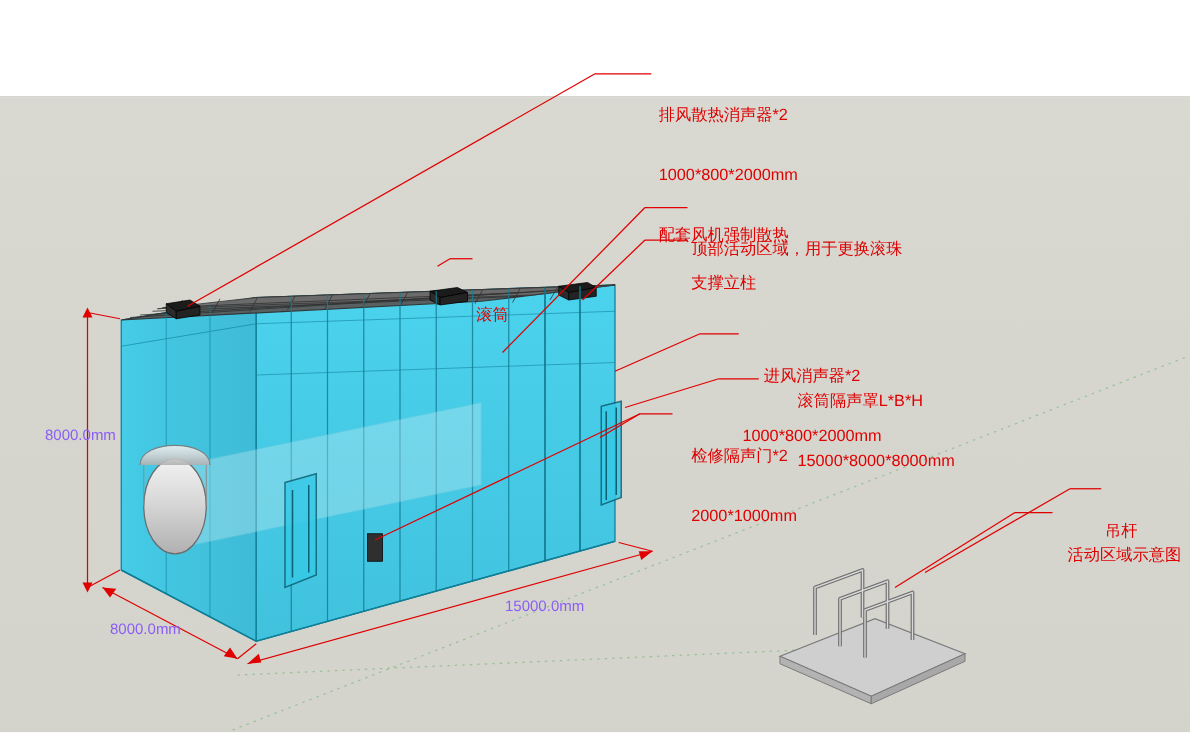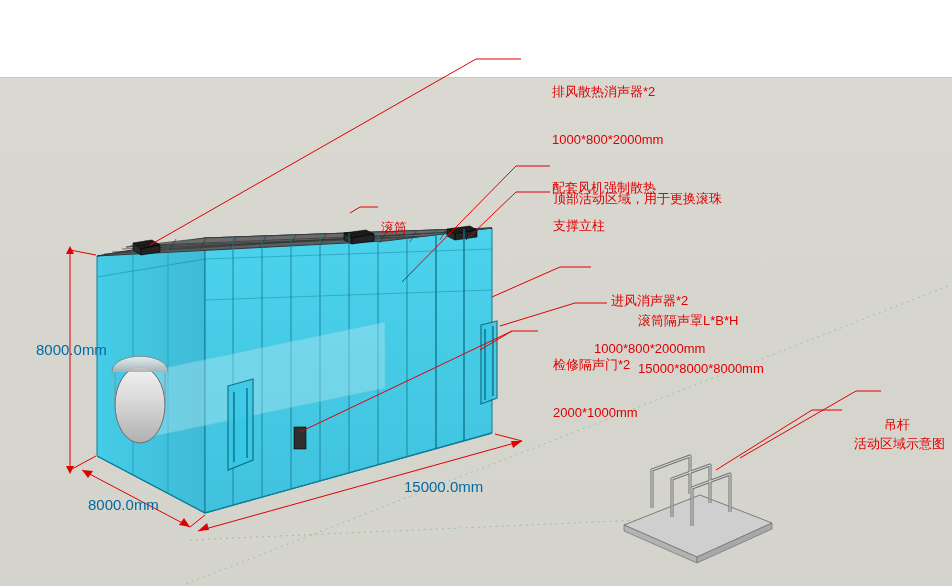--- a/index.html
+++ b/index.html
@@ -11,21 +11,21 @@
   #stage{position:relative;width:952px;height:586px;overflow:hidden;background:#ffffff;}
 
   
   .sky{position:absolute;left:0;top:0;width:952px;height:78px;background:#ffffff;}
   .ground{position:absolute;left:0;top:78px;width:952px;height:508px;
           background:linear-gradient(#d9d9d2,#d6d6cf 40%,#d4d4cd);}
   .horizon{position:absolute;left:0;top:77px;width:952px;height:1px;background:#c9c9c2;}
 
   
   .ann{position:absolute;color:#e00000;font-size:13px;line-height:16px;white-space:pre;}
-  .dimtxt{position:absolute;color:#0369a1;font-size:15px;white-space:nowrap;}
+  .dimtxt{position:absolute;color:#8b5cf6;font-size:12px;white-space:nowrap;}
 
   svg.layer{position:absolute;left:0;top:0;width:952px;height:586px;}
   .nohit{pointer-events:none;}
 </style>
 </head>
 <body>
 
 <div id="stage">
 
   <div class="sky"></div>
@@ -210,35 +210,35 @@
       <line x1="512" y1="331" x2="300" y2="432"></line>
 
       <line x1="881" y1="391" x2="856" y2="391"></line>
       <line x1="856" y1="391" x2="740" y2="458"></line>
 
       <line x1="842" y1="410" x2="812" y2="410"></line>
       <line x1="812" y1="410" x2="716" y2="470"></line>
     </g>
   </svg>
 
-  <div class="ann" style="left:552px;top:52px;">
+  <div class="ann" style="left:527px;top:52px;">
     <div>排风散热消声器*2</div>
     <div class="small">1000*800*2000mm</div>
     <div>配套风机强制散热</div>
   </div>
 
   <div class="ann" style="left:553px;top:159px;">
     <div>顶部活动区域，用于更换滚珠</div>
   </div>
 
   <div class="ann" style="left:553px;top:186px;">
     <div>支撑立柱</div>
   </div>
 
-  <div class="ann" style="left:381px;top:188px;">
+  <div class="ann" style="left:381px;top:212px;">
     <div>滚筒</div>
   </div>
 
   <div class="ann" style="left:594px;top:261px;text-align:center;">
     <div>进风消声器*2</div>
     <div class="small">1000*800*2000mm</div>
   </div>
 
   <div class="ann" style="left:610px;top:281px;margin-left:28px;">
     <div>滚筒隔声罩L*B*H</div>

